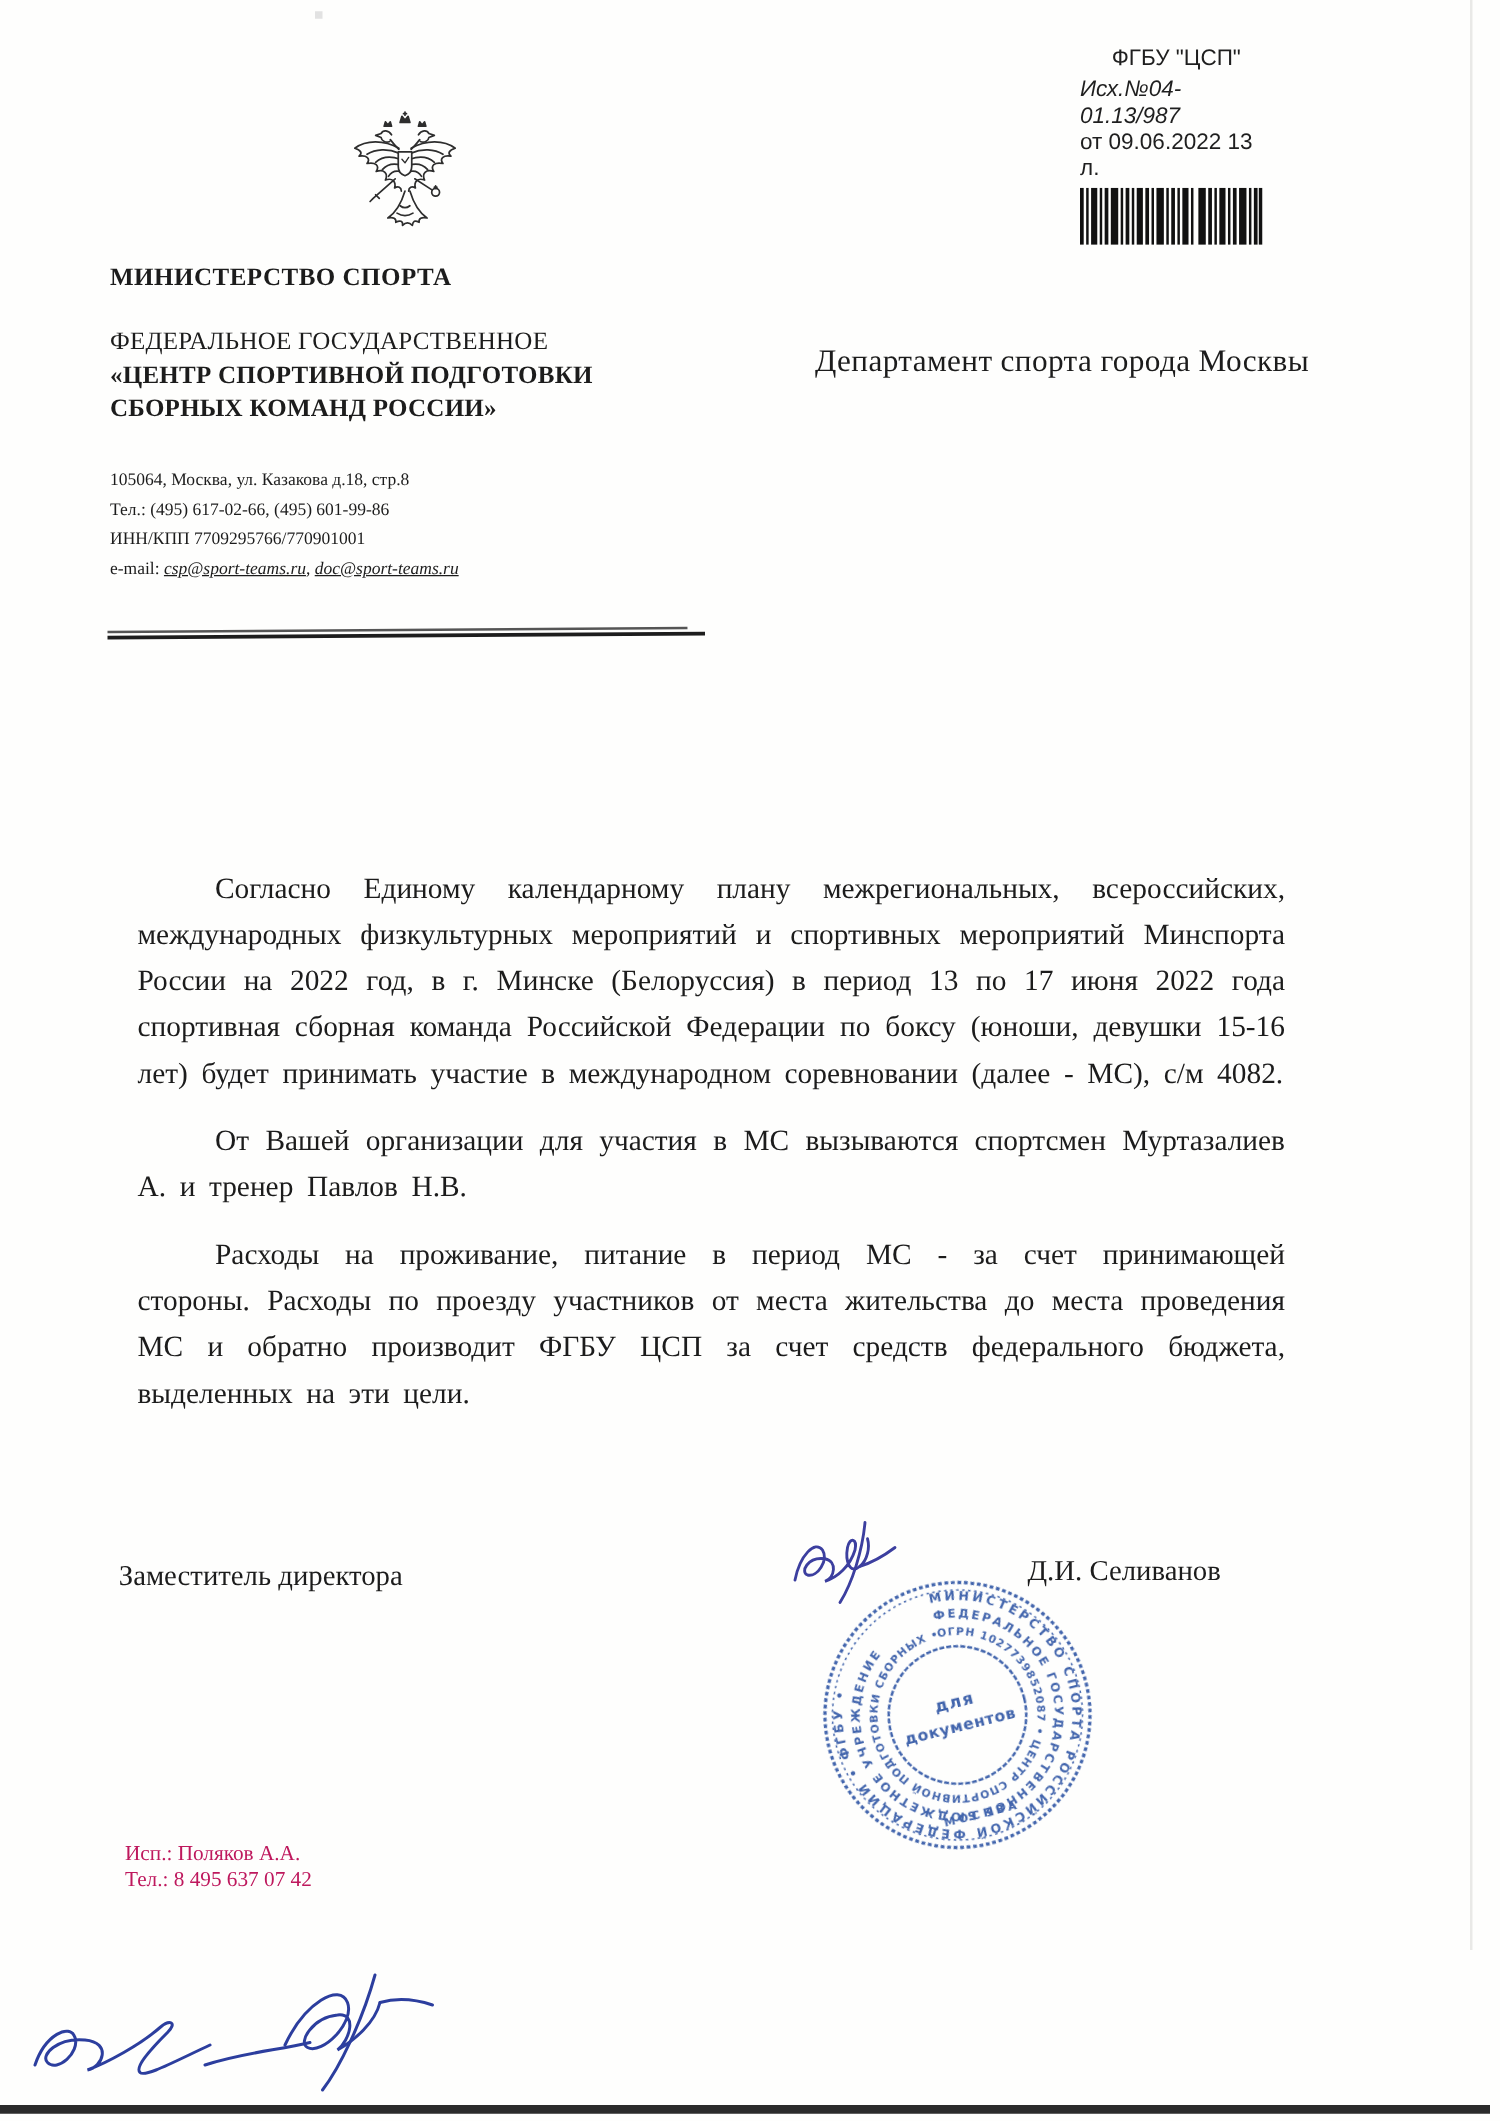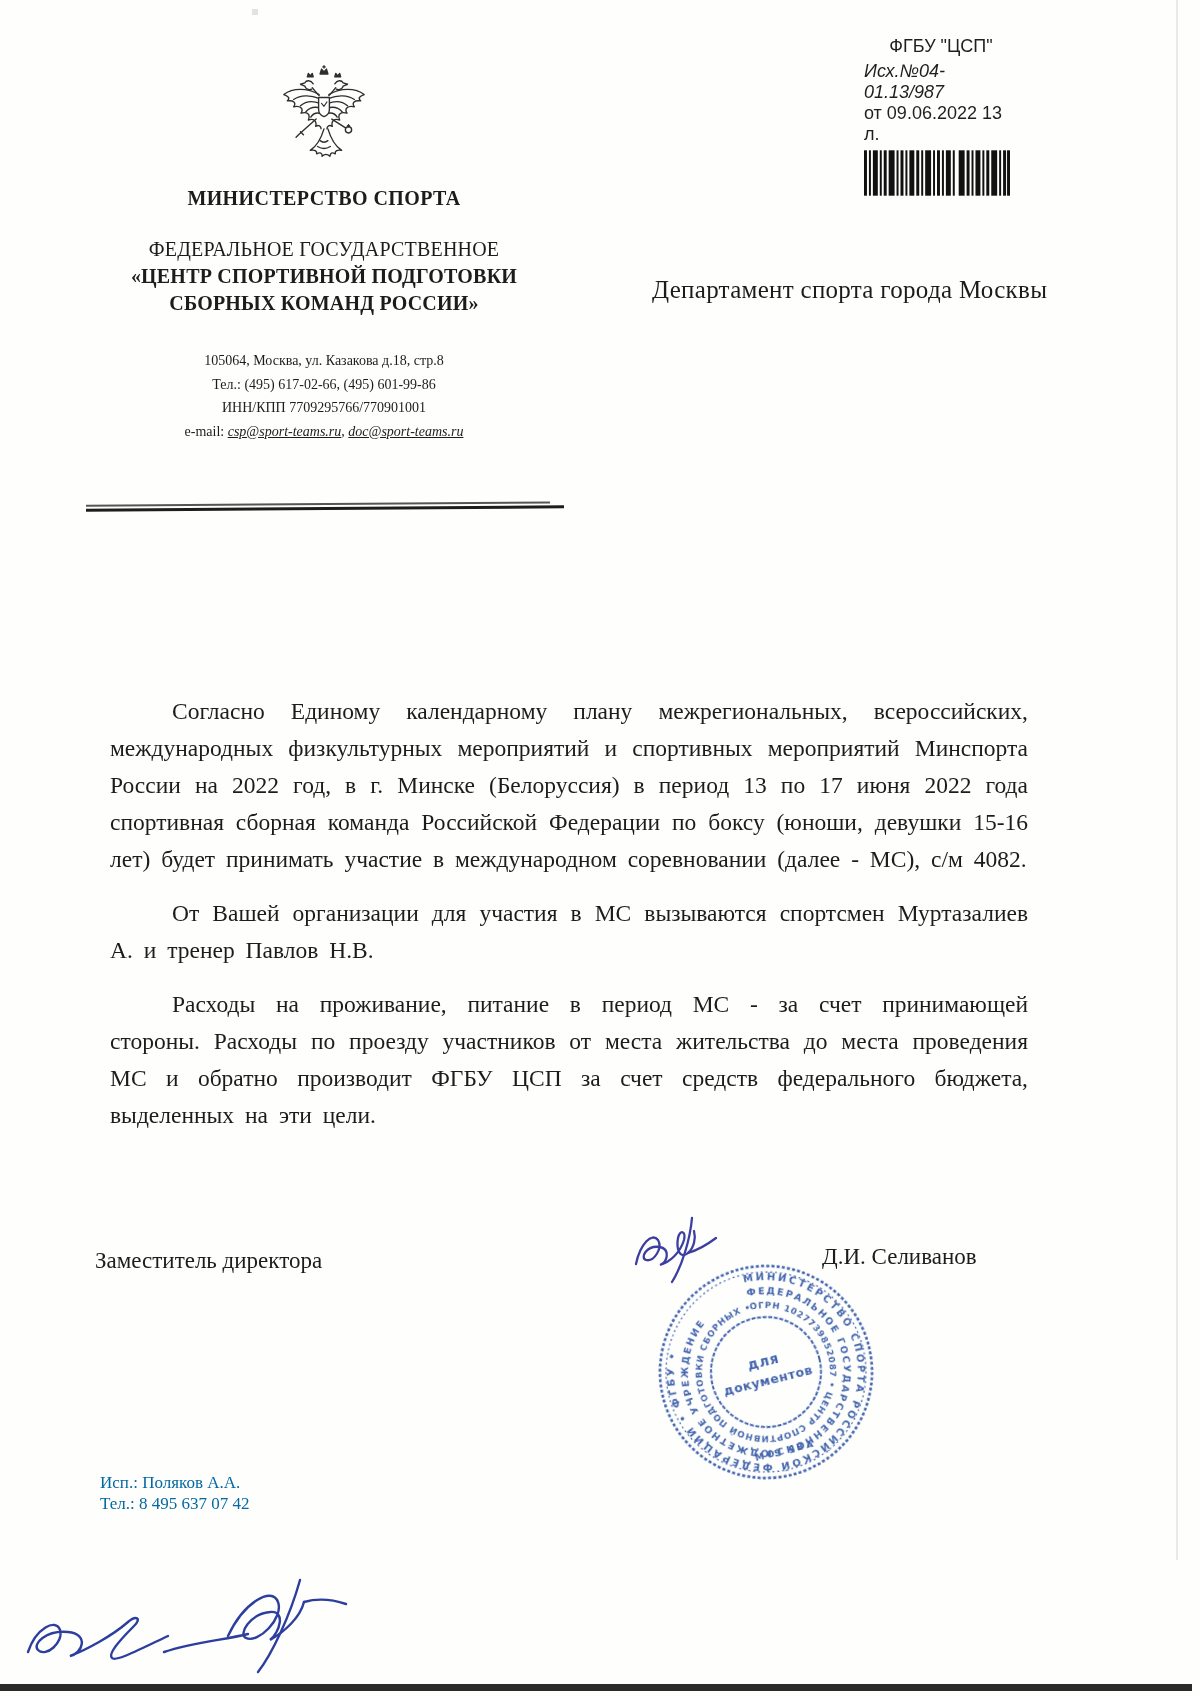--- a/index.html
+++ b/index.html
@@ -10,21 +10,21 @@
   
   .scanline{position:absolute;left:1176px;top:0;width:2px;height:1560px;background:#e9e9e7;}
   .speck{position:absolute;left:252px;top:9px;width:6px;height:6px;background:#e2e2e2;}
   
   .refblock{position:absolute;left:864px;top:36px;width:154px;
     font-family:"Liberation Sans", sans-serif;font-size:18px;line-height:21px;color:#1f1f1f;}
   .refblock .org{text-align:center;margin-bottom:4px;}
   .refblock .num{font-style:italic;}
   .refblock .barcode{margin-top:5px;}
   
-  .letterhead{position:absolute;left:88px;top:64px;width:472px;text-align:center;}
+  .letterhead{position:absolute;left:88px;top:88px;width:472px;text-align:left;}
   .emblem{display:block;margin:0 auto;}
   .ministry{margin-top:6px;font-size:20px;line-height:24px;font-weight:bold;letter-spacing:0.4px;}
   .orgname{margin-top:26px;font-size:20px;line-height:27px;letter-spacing:0.2px;}
   .orgname .b{font-weight:bold;}
   .contacts{margin-top:32px;font-size:14px;line-height:23.5px;}
   .contacts .u{text-decoration:underline;font-style:italic;}
   .rule{position:absolute;left:86px;top:503px;width:478px;transform:rotate(-0.4deg);}
   .rule .r1{height:2px;background:#555;width:97%;}
   .rule .r2{height:3px;background:#1d1d1d;margin-top:2px;}
   
@@ -32,21 +32,21 @@
   
   .bodytext{position:absolute;left:93px;top:676px;width:952px;
     font-size:23.5px;line-height:37px;text-align:justify;word-spacing:5px;}
   .bodytext p{margin:17px;text-indent:62px;}
   
   .sigtitle{position:absolute;left:95px;top:1248px;font-size:23px;}
   .signame{position:absolute;left:822px;top:1244px;font-size:23px;}
   .sig1{position:absolute;left:628px;top:1208px;}
   .stamp{position:absolute;left:652px;top:1258px;}
   
-  .executor{position:absolute;left:100px;top:1472px;font-size:17px;line-height:21px;color:#0369a1;}
+  .executor{position:absolute;left:100px;top:1472px;font-size:17px;line-height:21px;color:#be185d;}
   
   .sig2{position:absolute;left:16px;top:1560px;}
   .bottombar{position:absolute;left:0;top:1684px;width:1192px;height:7px;background:#2b2b2b;}
 </style>
 </head>
 <body>
 
 <div id="page">
 
   <div class="scanline"></div>

